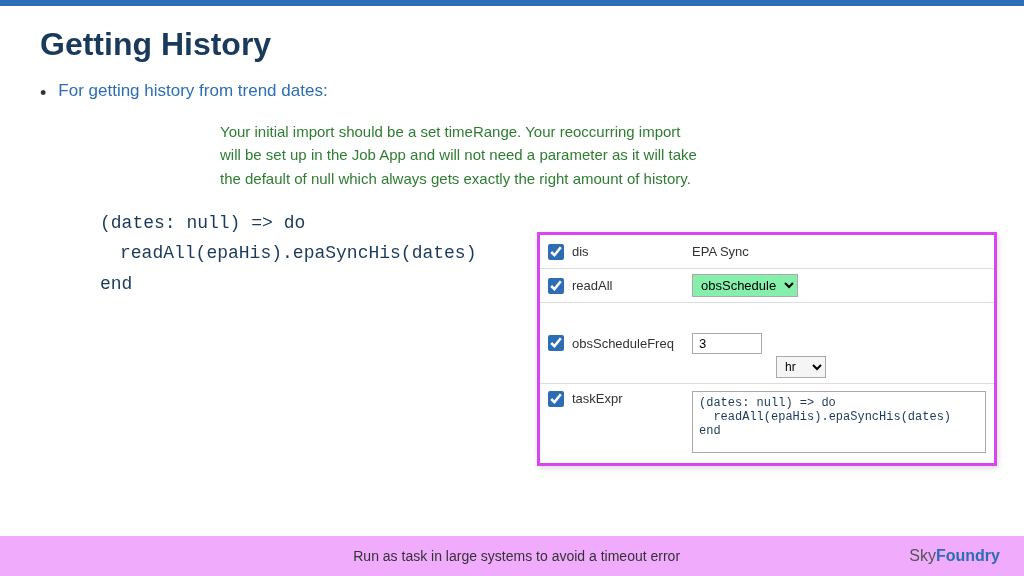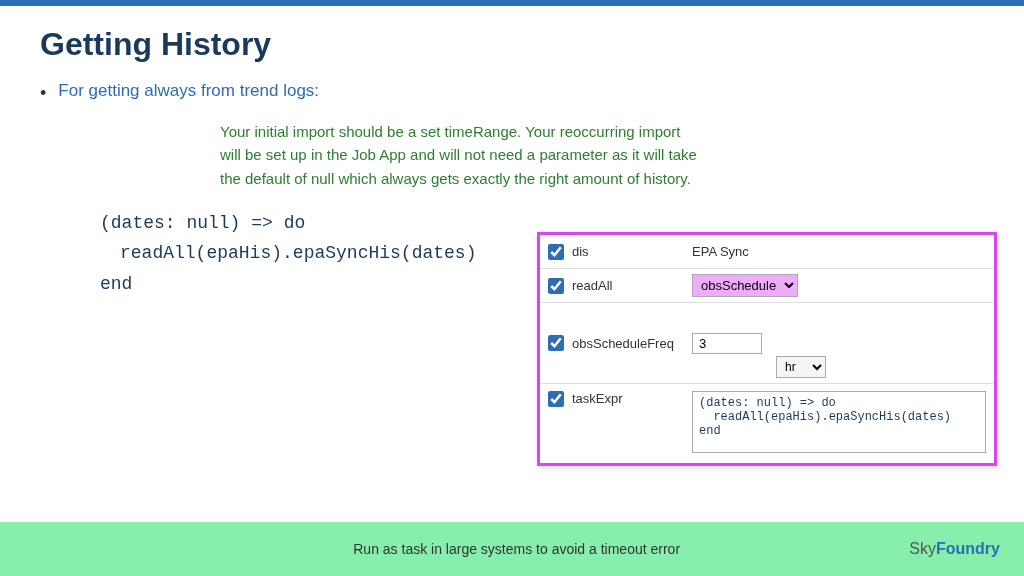--- a/index.html
+++ b/index.html
@@ -126,21 +126,21 @@
       border: 1px solid #aaa;
       padding: 2px 6px;
       font-size: 13px;
       width: 70px;
     }
 
     .panel-select {
       border: 1px solid #aaa;
       padding: 2px 4px;
       font-size: 13px;
-      background: #f0abfc;
+      background: #86efac;
     }
 
     .panel-spinner {
       border: 1px solid #aaa;
       padding: 2px 4px;
       font-size: 12px;
       width: 50px;
       margin-left: 8px;
       background: #f5f5f5;
       margin-top: 48px;
@@ -165,22 +165,22 @@
       align-items: flex-start;
       padding-top: 7px;
       padding-bottom: 7px;
     }
 
     .bottom-bar {
       position: absolute;
       bottom: 0;
       left: 0;
       right: 0;
-      height: 54px;
-      background: #86efac;
+      height: 40px;
+      background: #f0abfc;
       display: flex;
       align-items: center;
       justify-content: space-between;
       padding: 0 24px;
     }
 
     .bottom-note {
       font-size: 14px;
       color: #333;
       text-align: center;
@@ -203,21 +203,21 @@
 <body>
 
 <div class="top-bar"></div>
 
 <div class="main-content">
 
   <h1 class="page-title">Getting History</h1>
 
   <div class="bullet-point">
     <span class="bullet-dot">•</span>
-    <span class="bullet-text">For getting always from trend logs:</span>
+    <span class="bullet-text">For getting history from trend dates:</span>
   </div>
 
   <div class="note-box">
     <p class="note-text">Your initial import should be a set timeRange.  Your reoccurring import will be set up in the Job App and will not need a parameter as it will take the default of null which always gets exactly the right amount of history.</p>
   </div>
 
   <div class="code-section">
     <div class="code-line">(dates: null) =&gt; do</div>
     <div class="code-line indent">  readAll(epaHis).epaSyncHis(dates)</div>
     <div class="code-line">end</div>

